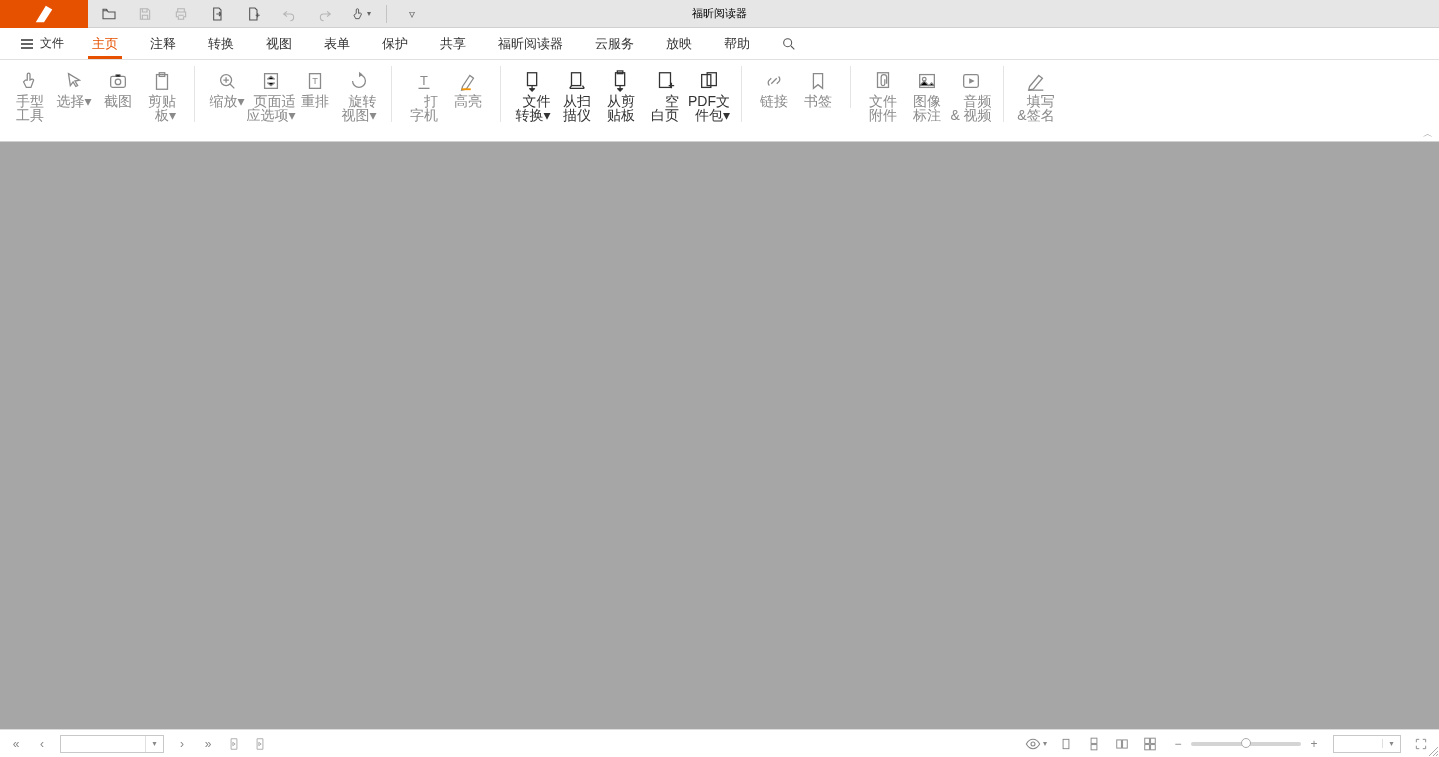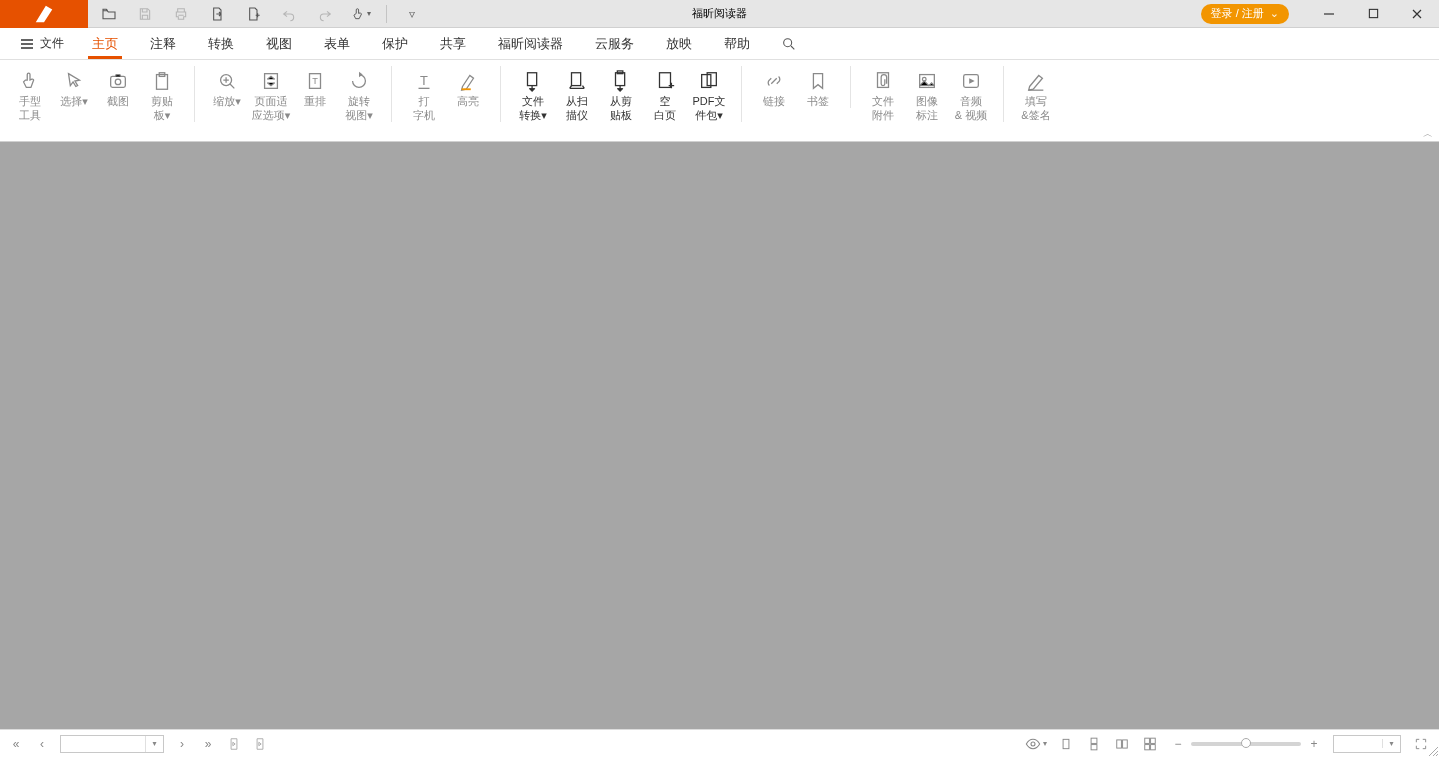--- a/index.html
+++ b/index.html
@@ -23,21 +23,21 @@
   .tab.active { color: #e65100; }
   .tab.active::after { content: ""; position: absolute; left: 12px; right: 12px; bottom: 0; height: 3px; background: #e65100; }
   .search-btn { margin-left: 10px; width: 26px; display: flex; align-items: center; justify-content: center; color: #555; cursor: pointer; }
   
   .ribbon { display: flex; align-items: flex-start; height: 82px; background: #fff; border-bottom: 1px solid #d0d0d0; padding: 6px 8px 0 8px; position: relative; }
   .rgrp { display: flex; align-items: flex-start; height: 100%; padding-right: 10px; margin-right: 10px; border-right: 1px solid #e4e4e4; }
   .rgrp:last-of-type { border-right: none; }
   .rbtn { display: flex; flex-direction: column; align-items: center; justify-content: flex-start; width: 44px; color: #8a8a8a; cursor: pointer; padding-top: 2px; }
   .rbtn.enabled { color: #333; }
   .rbtn .ico { height: 26px; display: flex; align-items: center; justify-content: center; }
-  .rbtn .lbl { font-size: 11px; line-height: 14px; text-align: center; white-space: pre; }
+  .rbtn .lbl { font-size: 14px; line-height: 14px; text-align: right; white-space: pre; }
   .ribbon-collapse { position: absolute; right: 6px; bottom: 0px; color: #888; cursor: pointer; font-size: 10px; }
   
   .content { position: absolute; top: 142px; left: 0; right: 0; bottom: 28px; background: #a6a6a6; }
   
   .statusbar { position: absolute; bottom: 0; left: 0; right: 0; height: 28px; background: #fff; border-top: 1px solid #dcdcdc; display: flex; align-items: center; padding: 0 8px; color: #888; }
   .nav { display: flex; align-items: center; gap: 10px; }
   .nav-btn { width: 16px; height: 16px; display: flex; align-items: center; justify-content: center; cursor: pointer; }
   .page-box { width: 104px; height: 18px; border: 1px solid #c8c8c8; background: #fff; display: flex; align-items: center; }
   .page-box input { border: none; outline: none; width: 84px; height: 16px; font-size: 11px; padding: 0 4px; background: transparent; }
   .page-box .dd { width: 18px; height: 100%; border-left: 1px solid #e0e0e0; display: flex; align-items: center; justify-content: center; font-size: 8px; color: #888; }
@@ -103,41 +103,20 @@
           <path fill="none" stroke="#555" stroke-width="1.6" d="M9 11V5a2 2 0 0 1 4 0v6l3-1 2 2-4 8H8l-3-6z"></path>
         </svg>
         <span style="font-size:8px;color:#666;">▾</span>
       </div>
     <div class="qat-sep"></div>
     <div class="qat-btn">
         <span style="font-size:12px;color:#666;">▿</span>
       </div>
   </div>
   <div class="apptitle">福昕阅读器</div>
-  <div class="title-right">
-    <div class="login-pill">
-      <span>登录 / 注册</span>
-      <span class="chev">⌄</span>
-    </div>
-    <div class="win-btn">
-        <svg width="12" height="12" viewBox="0 0 12 12">
-          <path stroke="#333" stroke-width="1.2" d="M1 6h10"></path>
-        </svg>
-      </div>
-    <div class="win-btn">
-        <svg width="11" height="11" viewBox="0 0 12 12">
-          <rect x="1.5" y="1.5" width="9" height="9" fill="none" stroke="#333" stroke-width="1.2"></rect>
-        </svg>
-      </div>
-    <div class="win-btn">
-        <svg width="12" height="12" viewBox="0 0 12 12">
-          <path stroke="#333" stroke-width="1.2" d="M2 2l8 8 M10 2l-8 8"></path>
-        </svg>
-      </div>
-  </div>
 </div>
 
 <div class="tabstrip">
   <div class="file-btn">
     <svg width="14" height="12" viewBox="0 0 14 12">
         <path stroke="#333" stroke-width="1.4" d="M1 2h12 M1 6h12 M1 10h12"></path>
       </svg>
     <span>文件</span>
   </div>
   <div id="tabs-mount" style="display: contents;"><div class="tab active">

